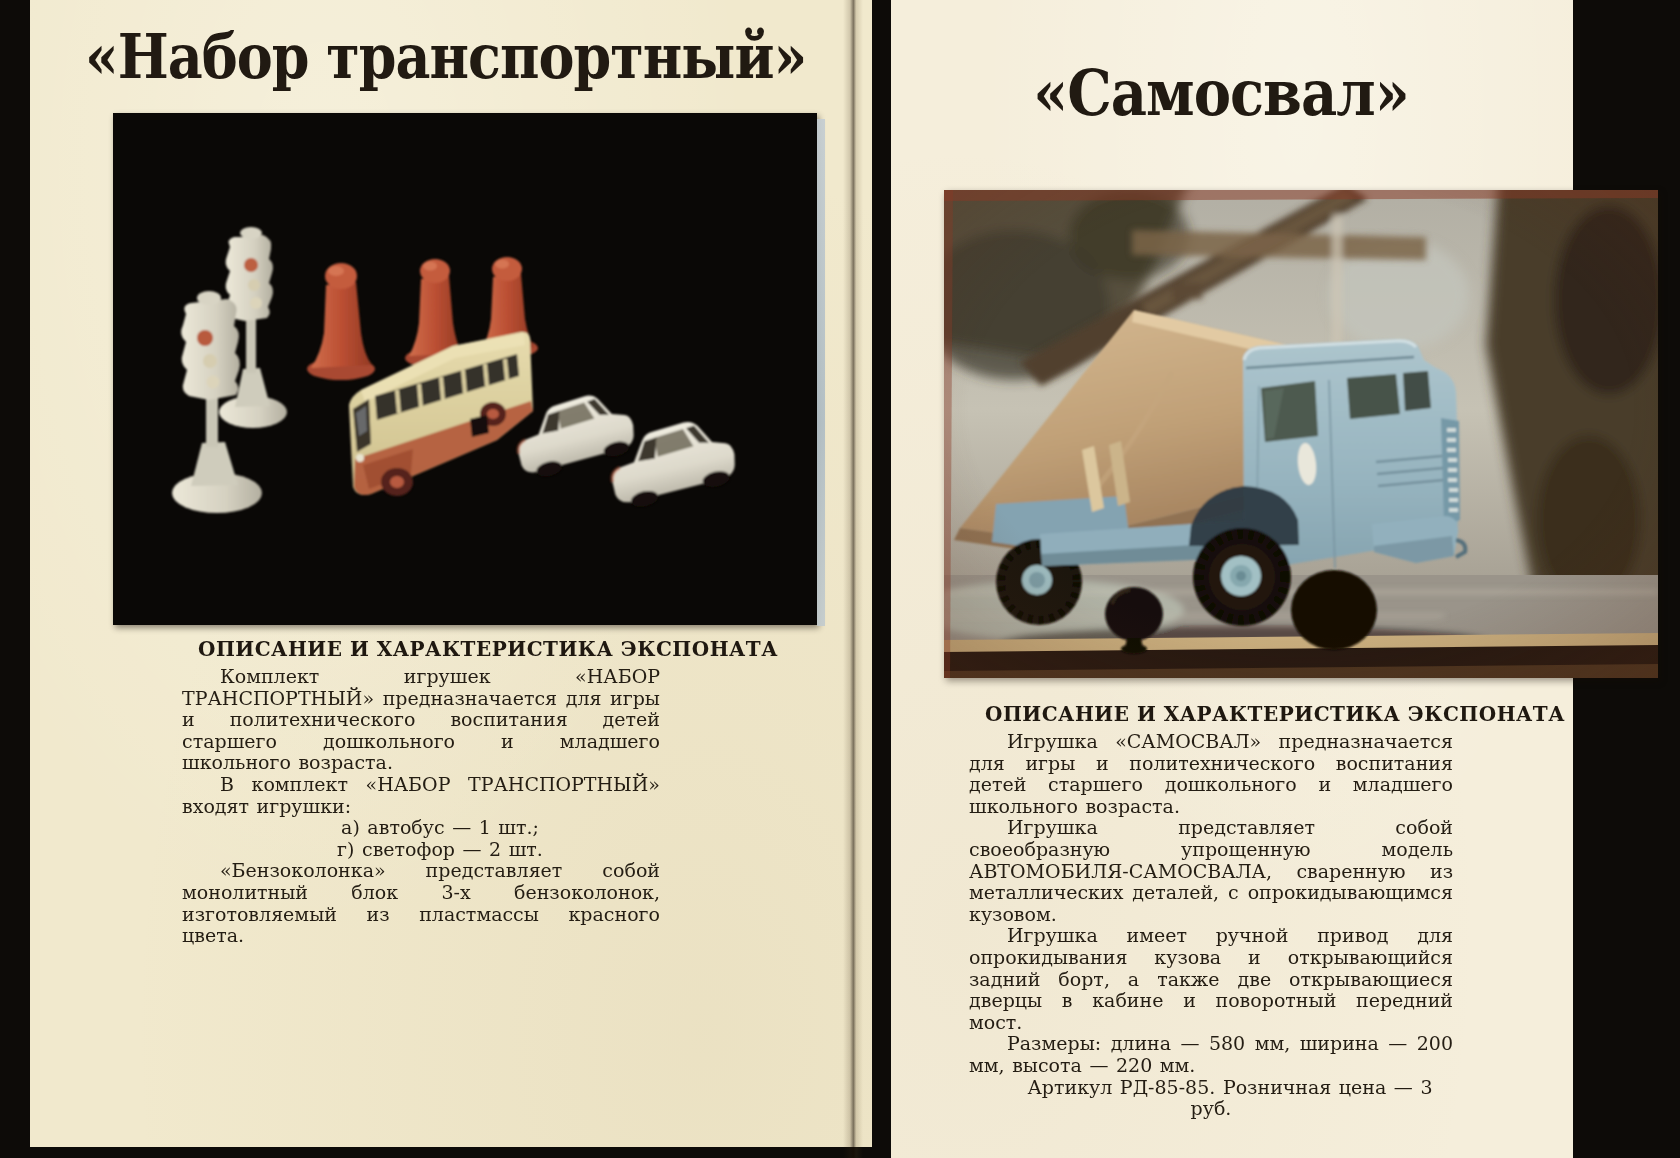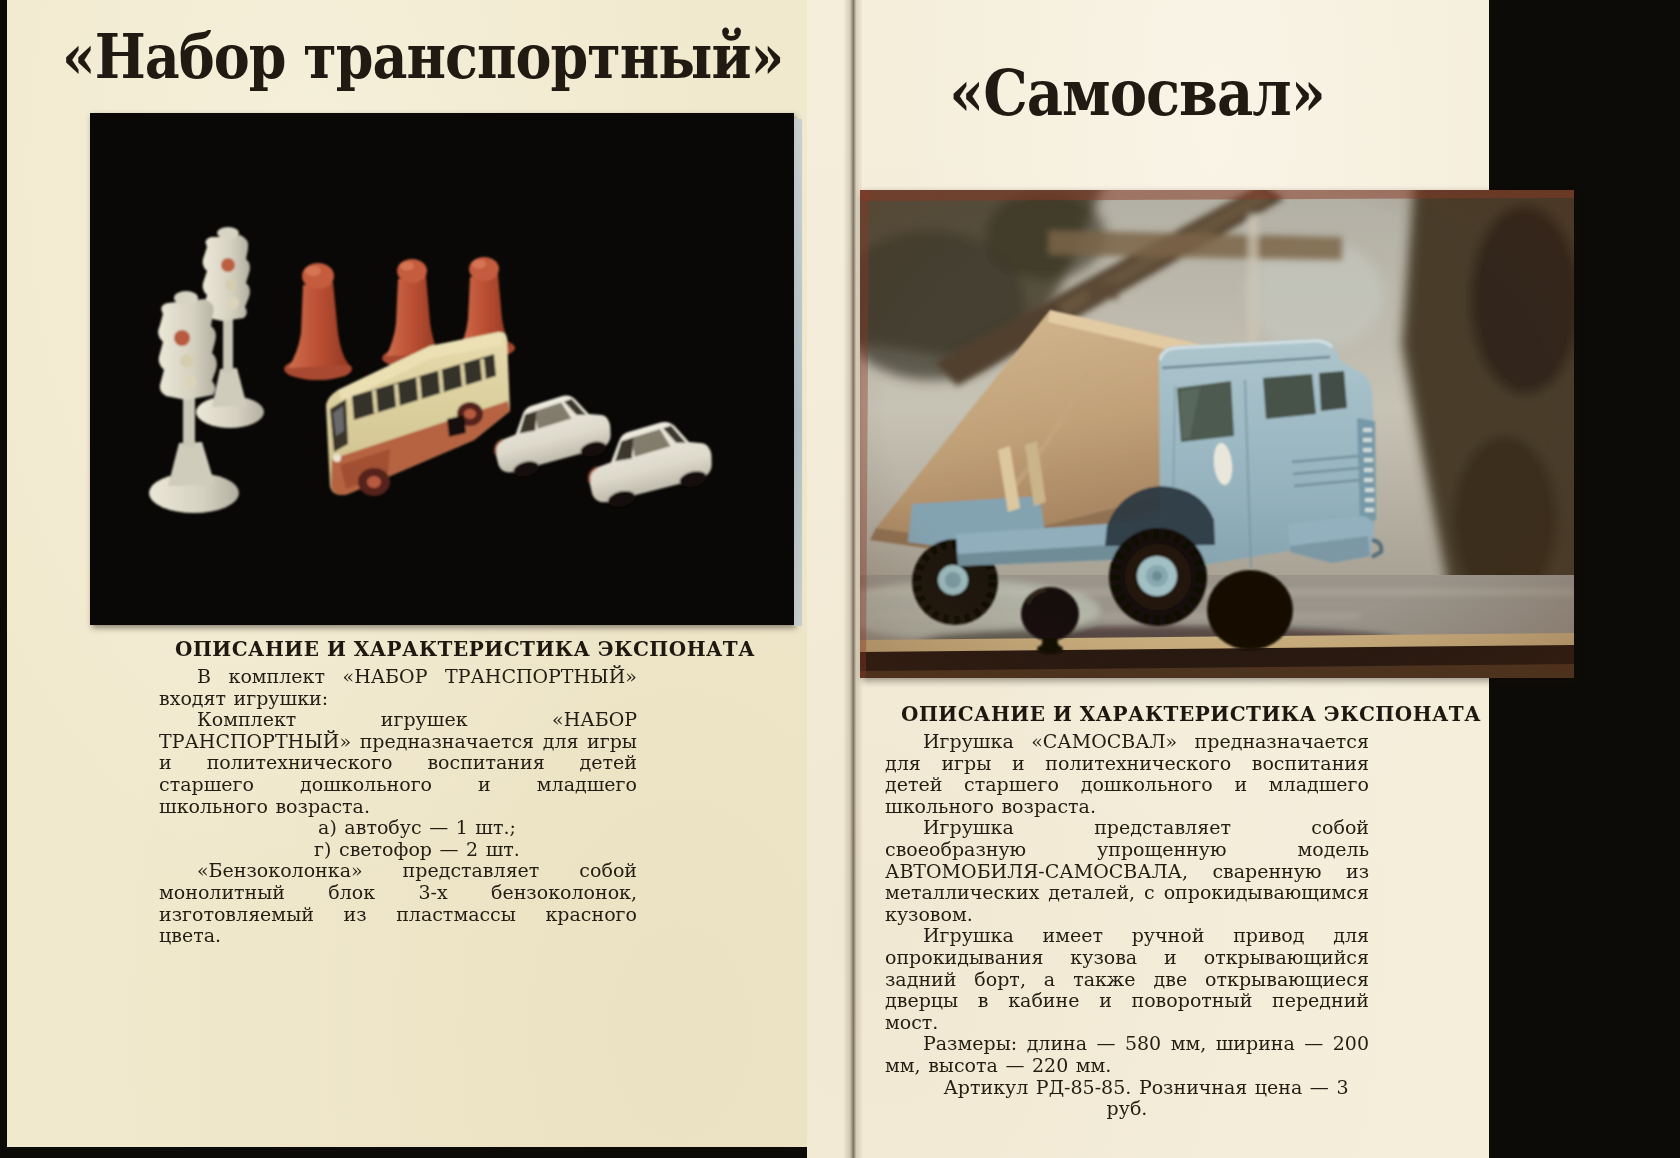--- a/index.html
+++ b/index.html
@@ -3,27 +3,27 @@
 <meta charset="utf-8">
 <style>
   html,body { margin:0; padding:0; }
   body {
     width:1680px; height:1158px; position:relative; overflow:hidden;
     background:#0d0b08;
     font-family:"DejaVu Serif","Liberation Serif",serif;
   }
   .page { position:absolute; top:0; }
   .page-left {
-    left:7px; width:842px; height:1147px;
+    left:30px; width:842px; height:1147px;
     background:#f1e9cd;
     background-image:radial-gradient(ellipse at 35% 15%, rgba(255,255,250,.30), rgba(255,255,250,0) 55%),
                      radial-gradient(ellipse at 80% 90%, rgba(190,170,120,.12), rgba(190,170,120,0) 60%);
   }
   .page-right {
-    left:807px; width:682px; height:1158px;
+    left:891px; width:682px; height:1158px;
     background:#f5eedb;
     background-image:radial-gradient(ellipse at 60% 10%, rgba(255,255,250,.35), rgba(255,255,250,0) 55%),
                      radial-gradient(ellipse at 10% 80%, rgba(200,180,130,.10), rgba(200,180,130,0) 60%);
   }
   .gutter {
     position:absolute; left:843px; top:0; width:20px; height:1158px; z-index:6;
     background:linear-gradient(90deg, rgba(60,42,18,0) 0%, rgba(60,42,18,.18) 35%,
                rgba(28,17,5,.55) 52%, rgba(90,70,35,.18) 66%, rgba(60,42,18,0) 100%);
     pointer-events:none;
   }
@@ -174,22 +174,22 @@
             <ellipse cx="26" cy="62" rx="13" ry="7" fill="#140e08"></ellipse>
             <ellipse cx="96" cy="59" rx="13" ry="7" fill="#140e08"></ellipse>
             <path d="M0,40 Q0,30 10,28" stroke="#c05838" stroke-width="3" fill="none" opacity=".5"></path>
           </g>
         </g>
       </svg>
     </figure>
 
     <div class="textblock textblock-left">
       <h2>ОПИСАНИЕ И ХАРАКТЕРИСТИКА ЭКСПОНАТА</h2>
+      <p>Комплект игрушек «НАБОР ТРАНСПОРТНЫЙ» предназначается для игры и политехнического воспитания детей старшего дошкольного и младшего школьного возраста.</p>
       <p>В комплект «НАБОР ТРАНСПОРТНЫЙ» входят игрушки:</p>
-      <p>Комплект игрушек «НАБОР ТРАНСПОРТНЫЙ» предназначается для игры и политехнического воспитания детей старшего дошкольного и младшего школьного возраста.</p>
       <p class="item">а) автобус — 1 шт.;</p>
       <p class="item">г) светофор — 2 шт.</p>
       <p>«Бензоколонка» представляет собой монолитный блок 3-х бензоколонок, изготовляемый из пластмассы красного цвета.</p>
 
     </div>
   </section>
 
   <div class="gutter"></div>
 
   <section class="page page-right">

